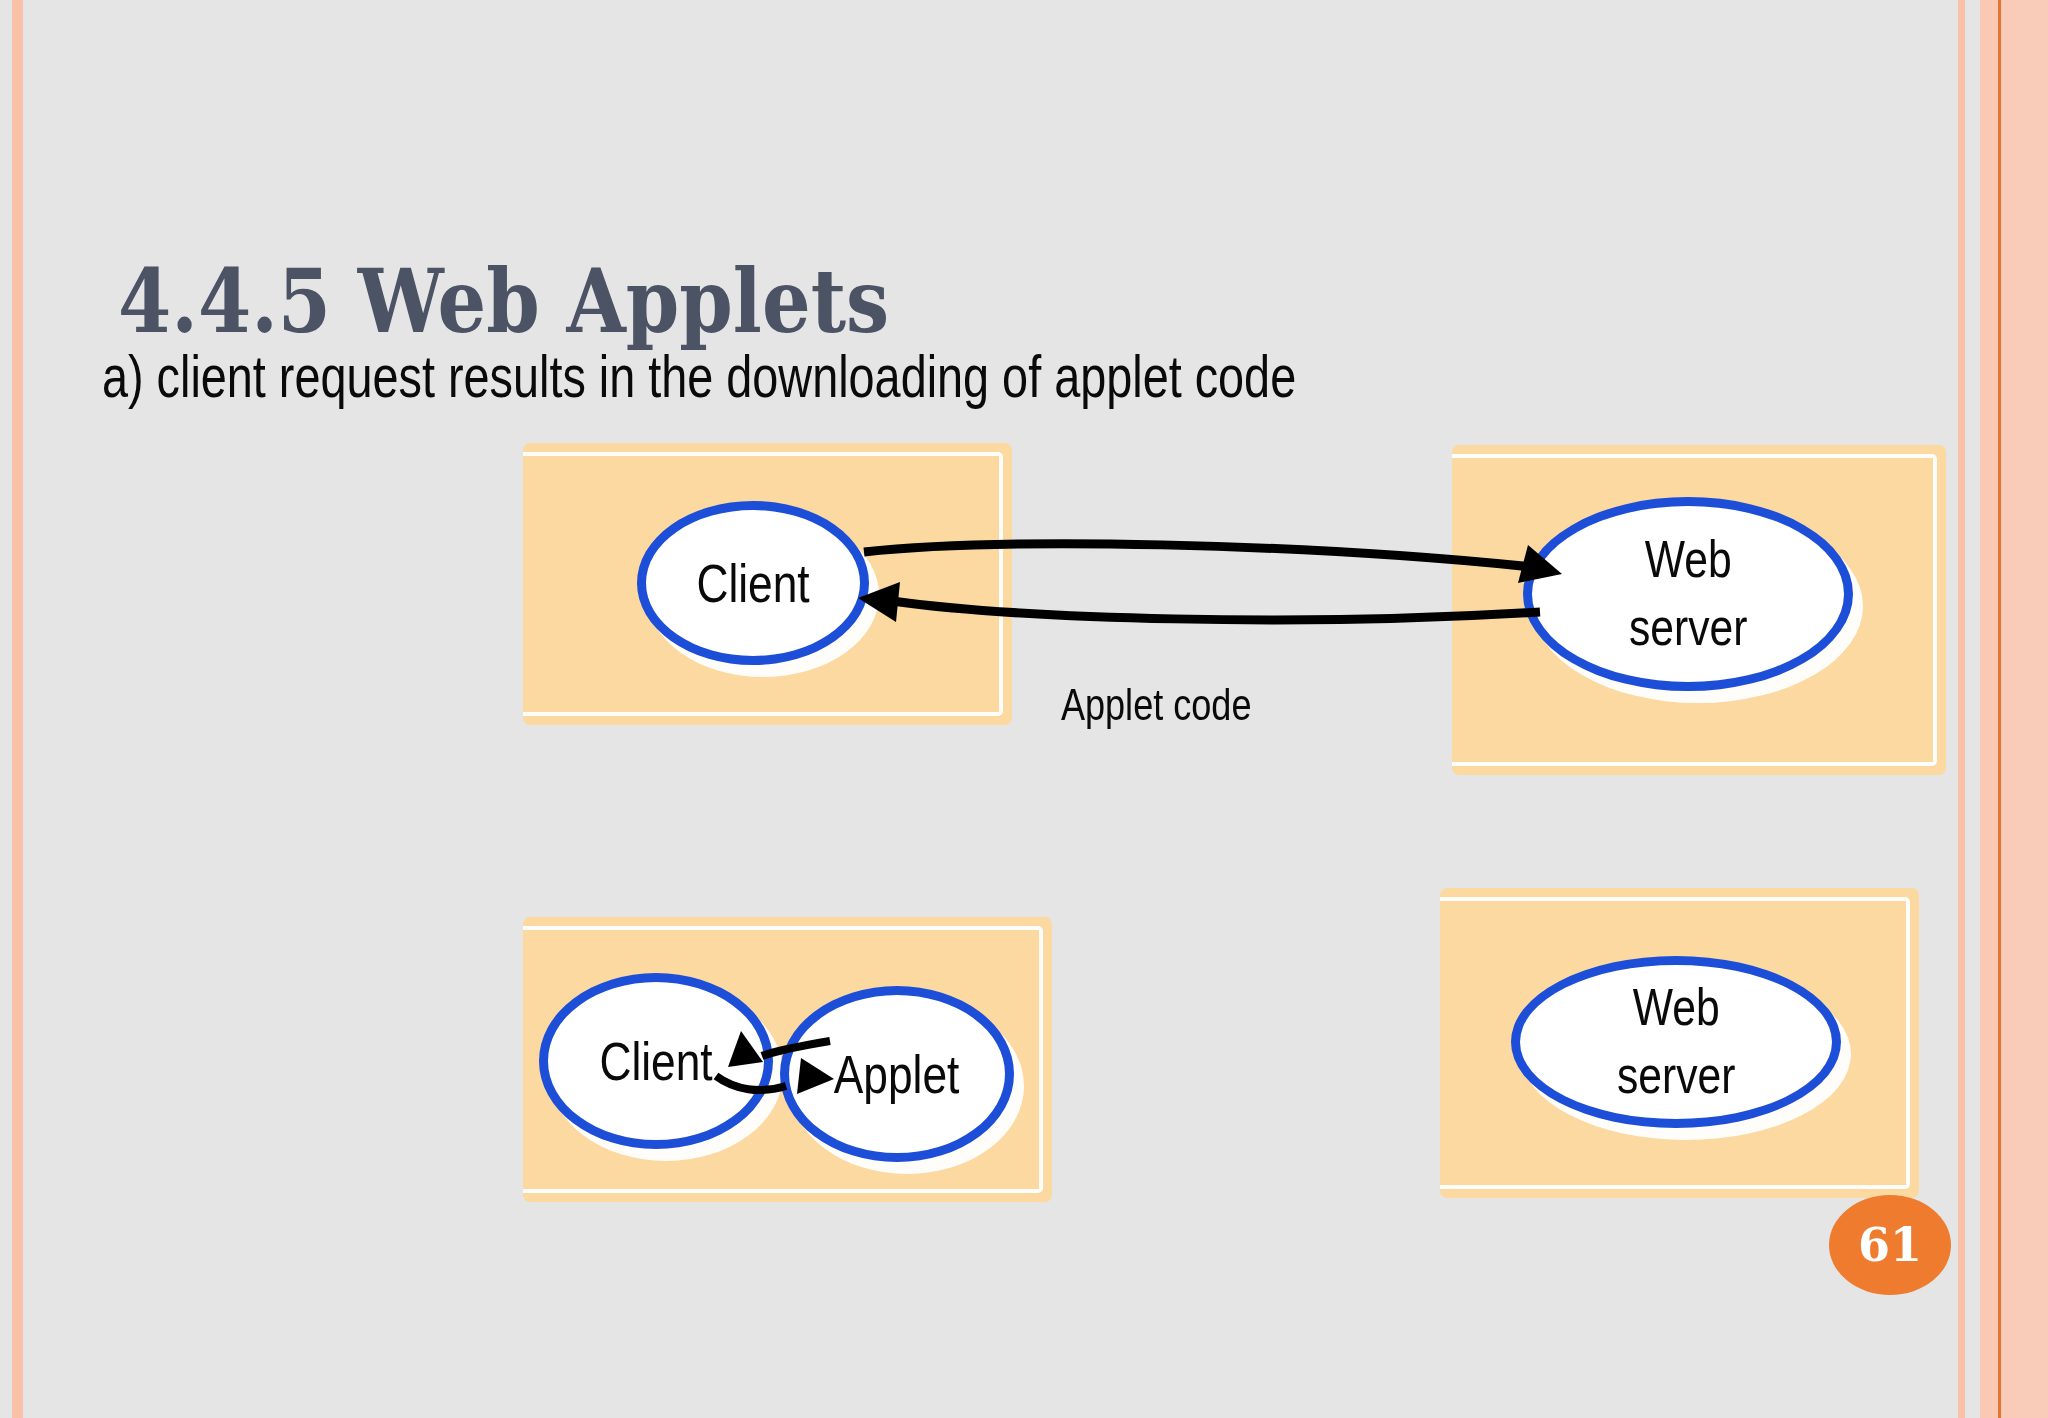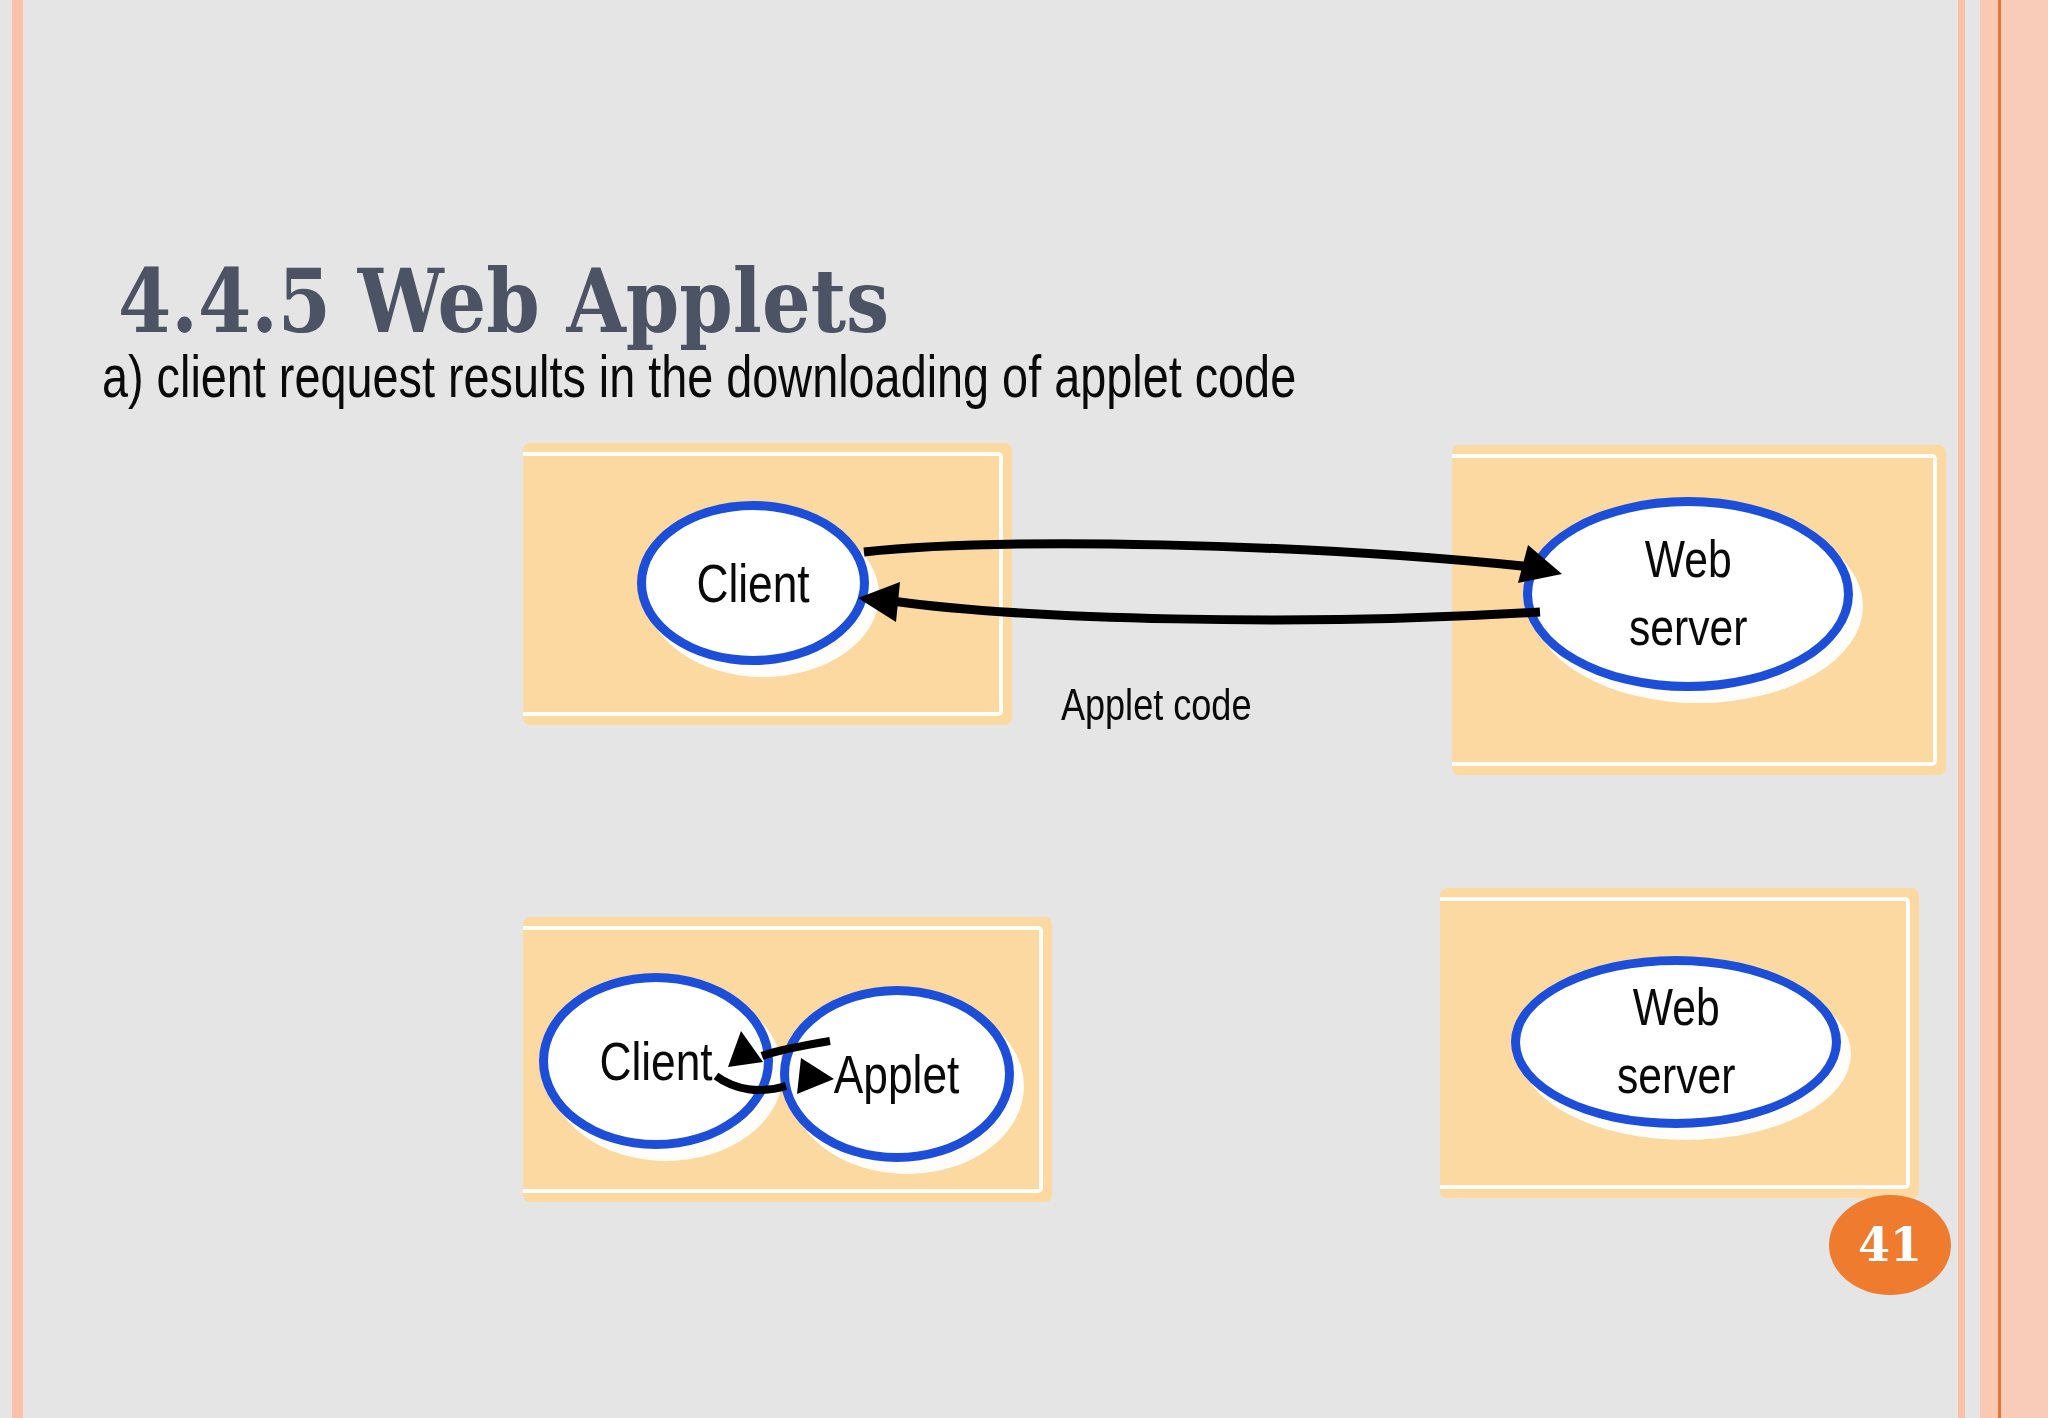--- a/index.html
+++ b/index.html
@@ -138,16 +138,16 @@
       <polygon points="741,1031 763,1062 728,1067" fill="#000"></polygon>
     </g>
 
     <g>
       <path d="M 716 1076 C 735 1090, 760 1094, 786 1086" fill="none" stroke="#000" stroke-width="8"></path>
       <polygon points="834,1079 797,1094 801,1058" fill="#000"></polygon>
     </g>
   </svg>
 
   <div class="badge">
-    <span>41</span>
+    <span>61</span>
   </div>
 
 </div>
 
 </body></html>

